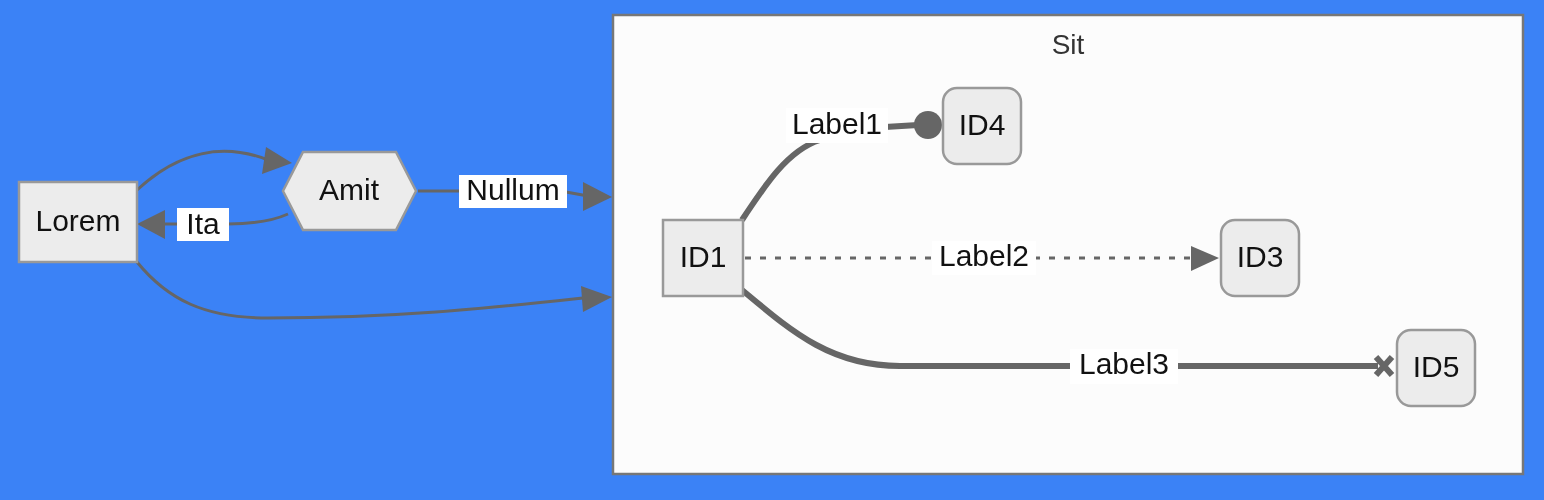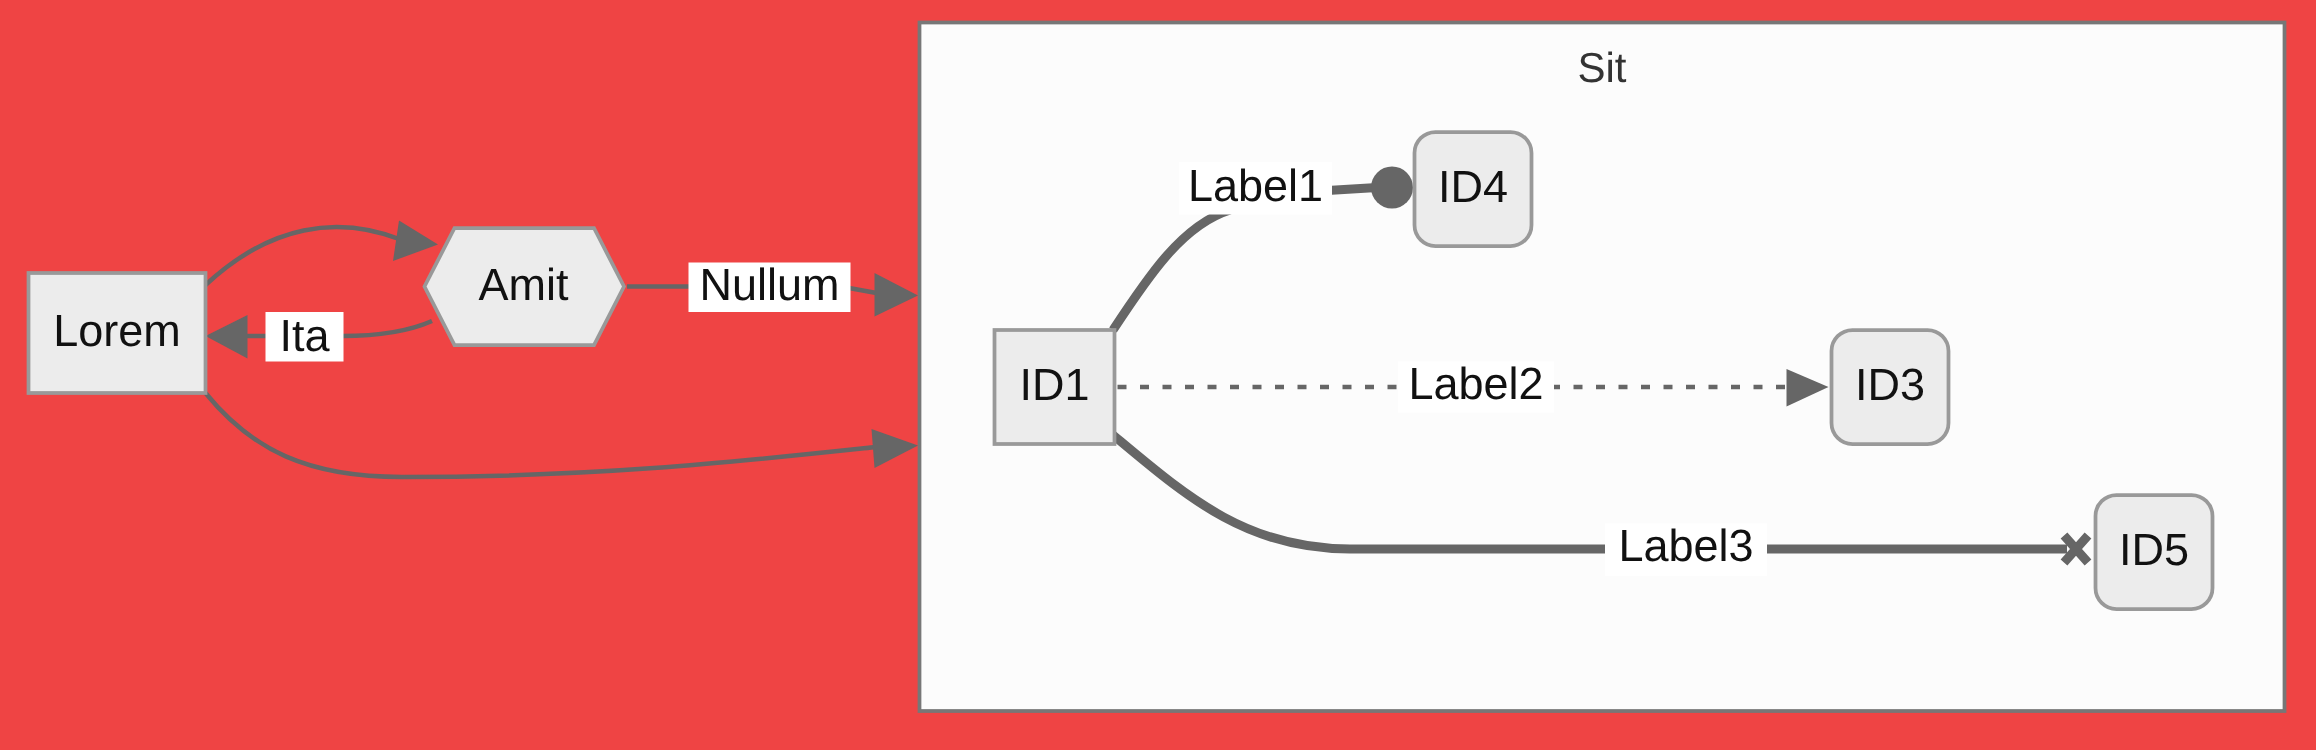--- a/index.html
+++ b/index.html
@@ -8,21 +8,21 @@
     padding: 0;
     background: #ffffff;
   }
   body {
     font-family: "Liberation Sans", "DejaVu Sans", sans-serif;
   }
   #canvas-wrap {
     position: relative;
     width: 1544px;
     height: 500px;
-    background: #ef4444;
+    background: #3b82f6;
     overflow: hidden;
   }
   svg#diagram {
     display: block;
     width: 1544px;
     height: 500px;
   }
   .node-label,
   .edge-label,
   .cluster-title {

